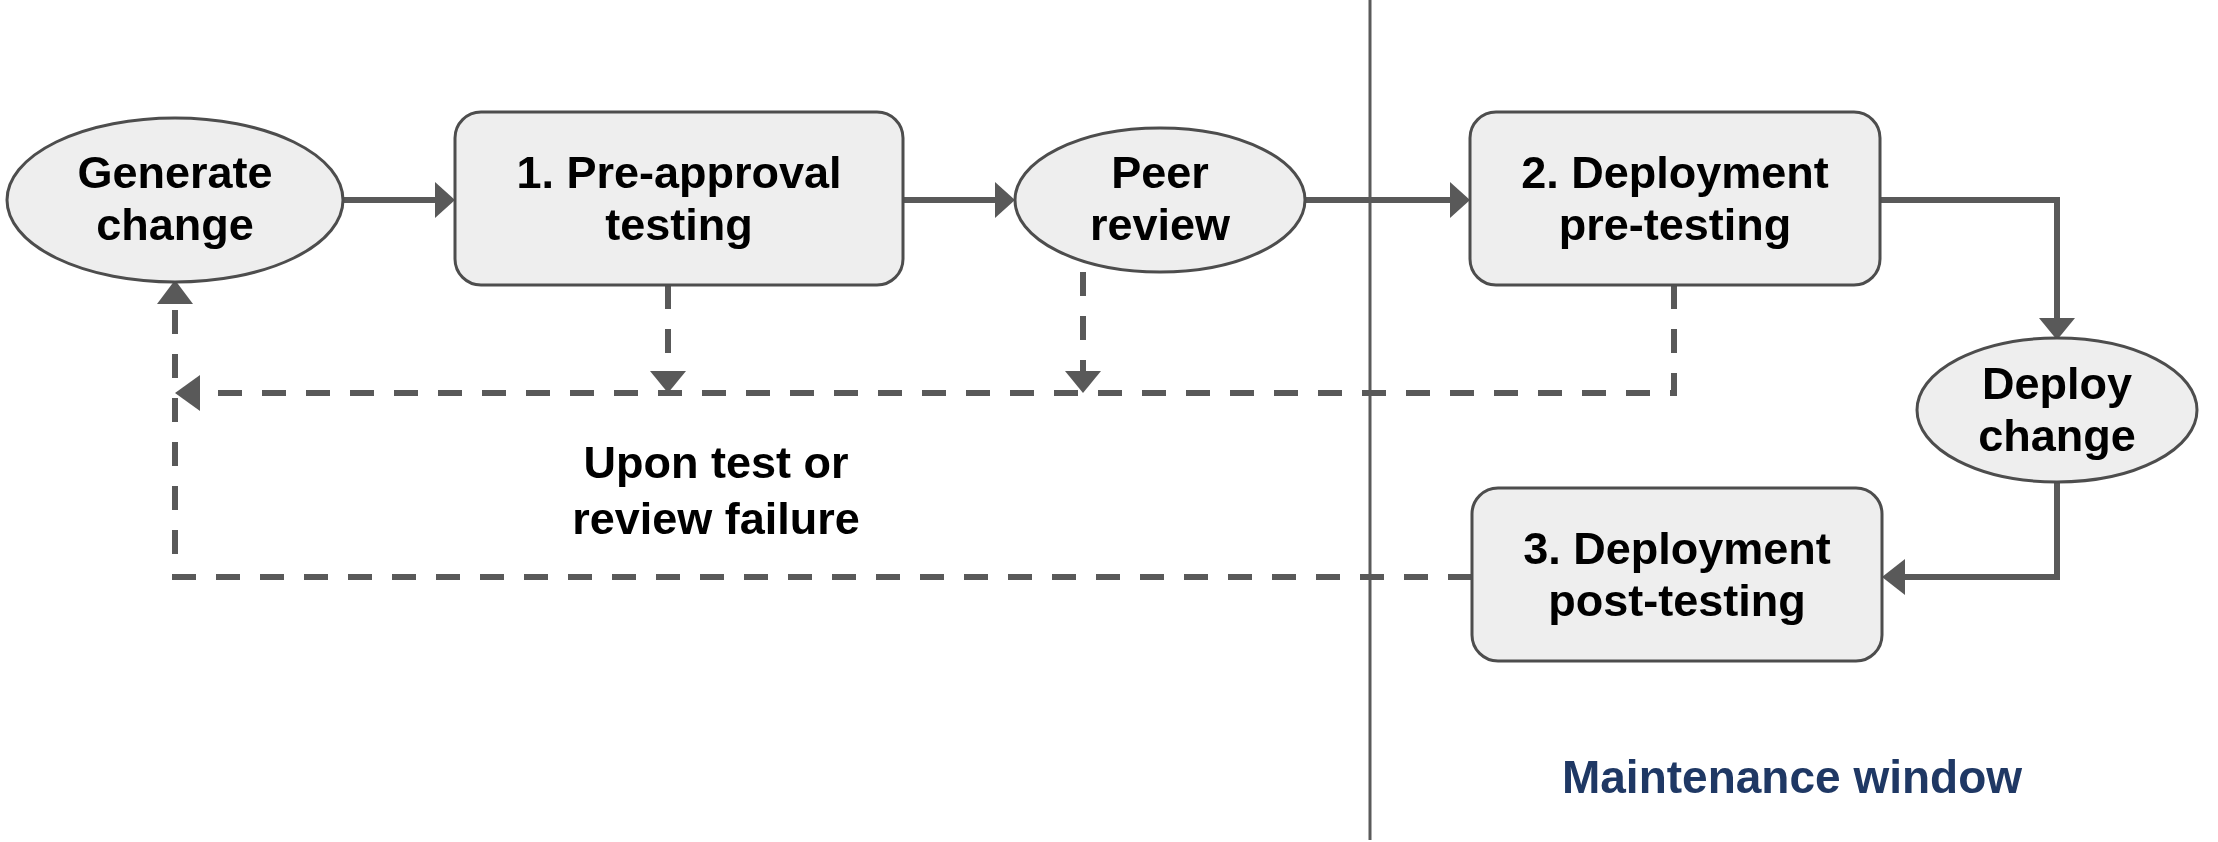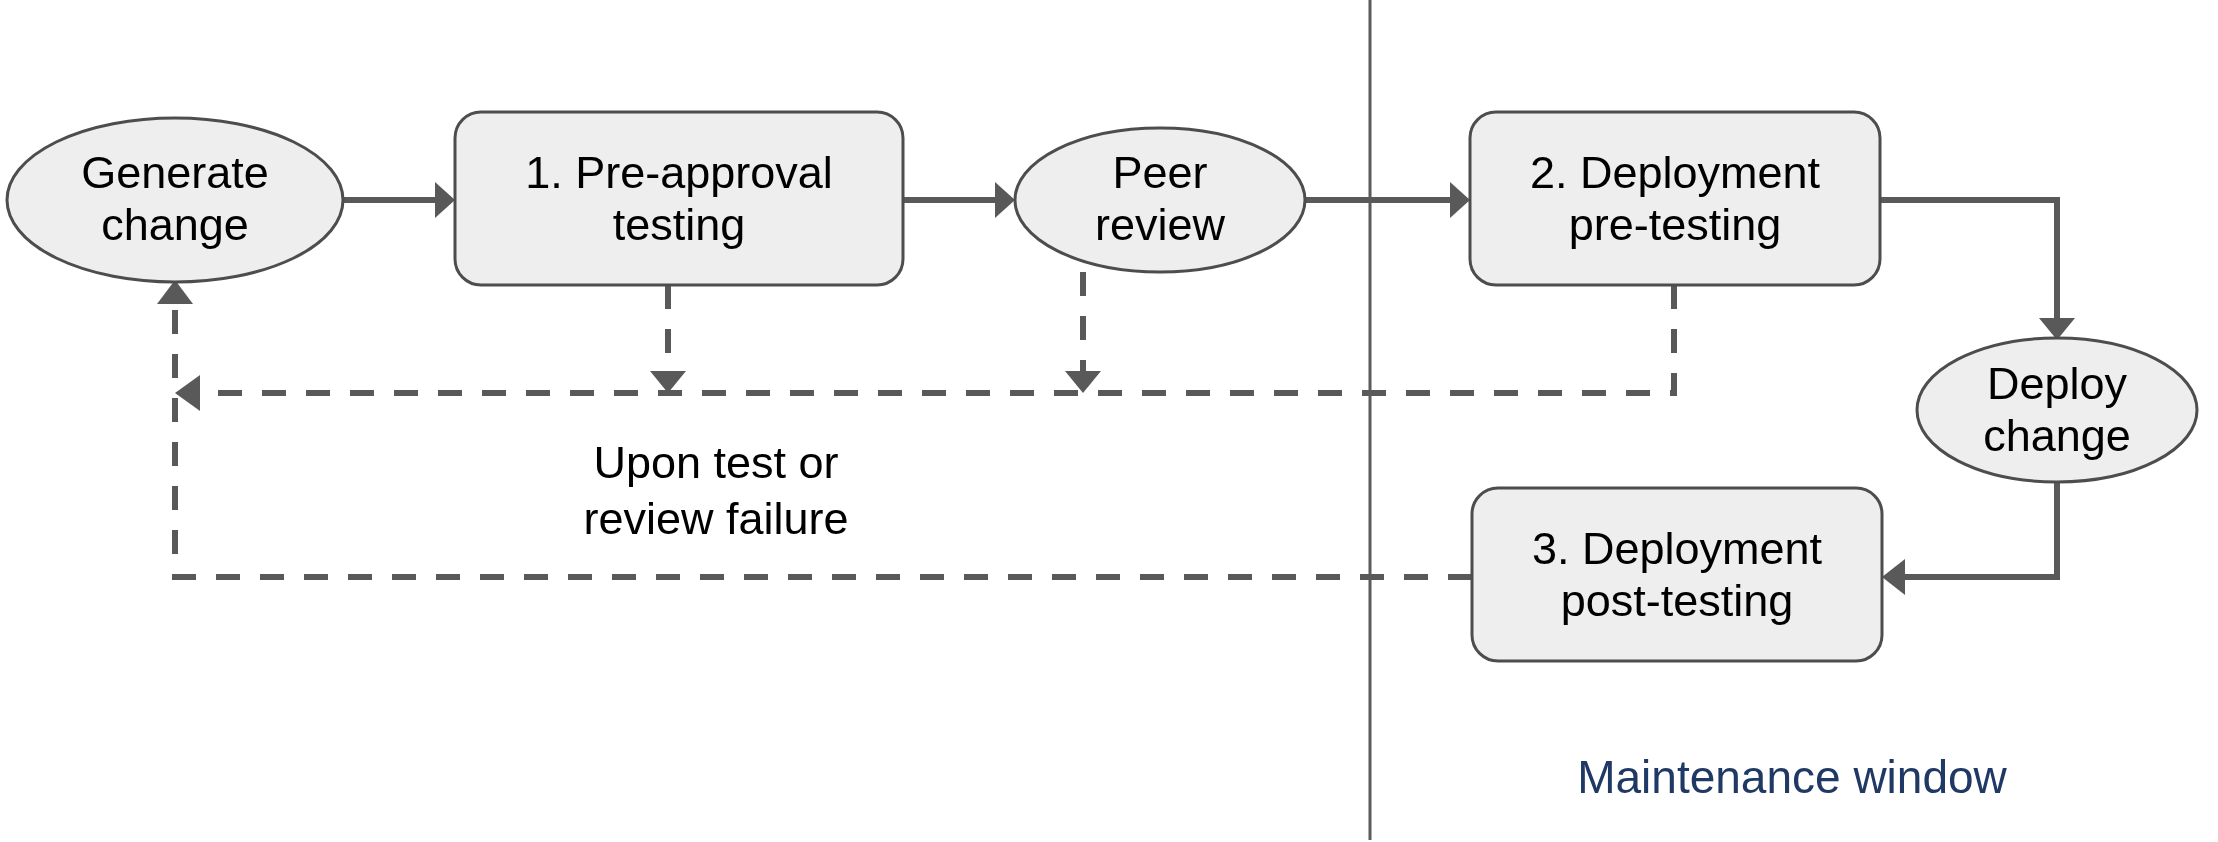--- a/index.html
+++ b/index.html
@@ -12,20 +12,21 @@
     width: 2218px;
     height: 842px;
     font-family: "Liberation Sans", sans-serif;
     overflow: hidden;
   }
   #diagram-root {
     position: relative;
     width: 2218px;
     height: 842px;
     background: #ffffff;
+    font-weight: bold;
   }
   svg#flow-svg {
     display: block;
     width: 2218px;
     height: 842px;
   }
   .node-shape {
     fill: #eeeeee;
     stroke: #4d4d4d;
     stroke-width: 3;

